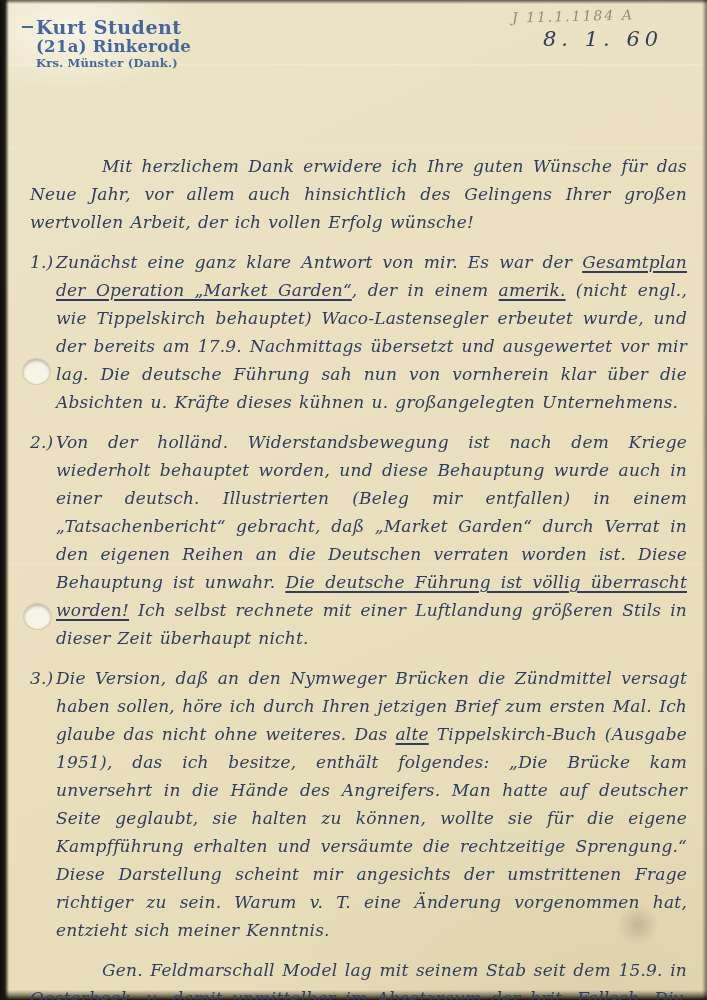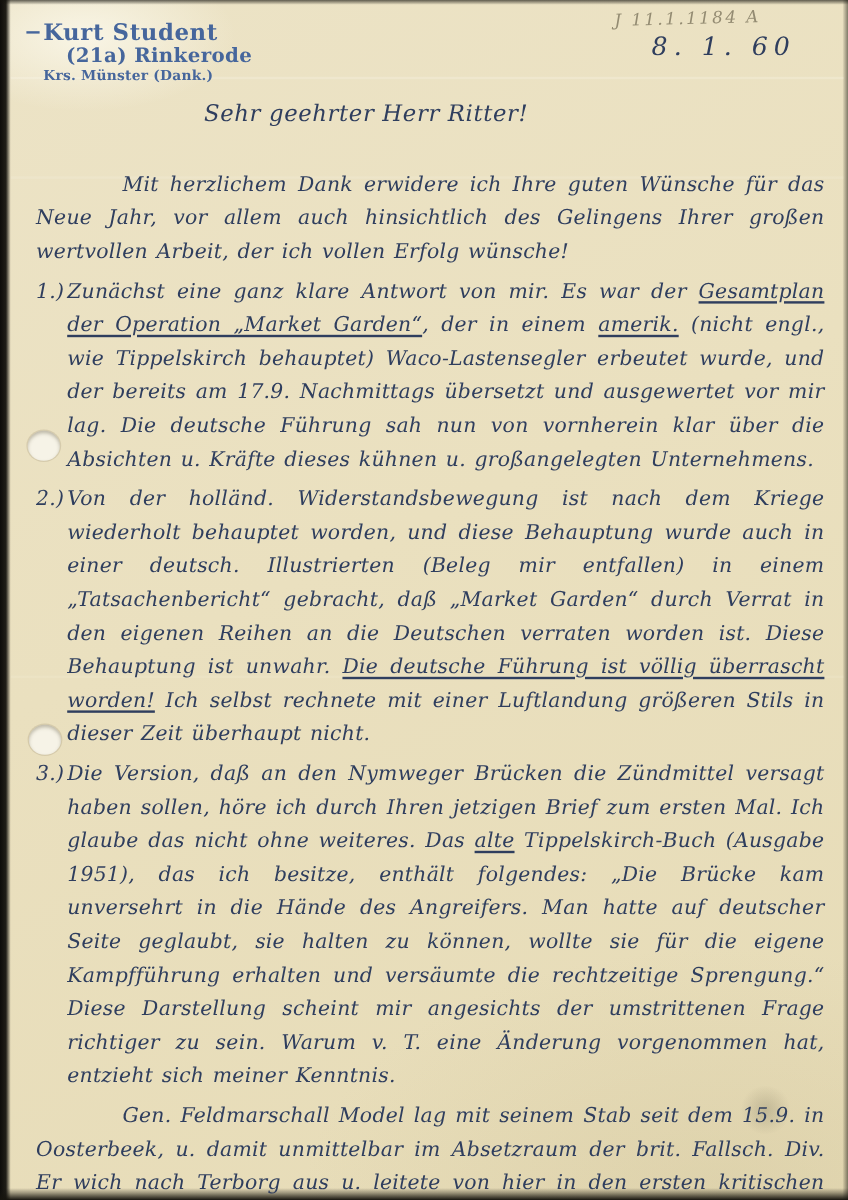--- a/index.html
+++ b/index.html
@@ -52,21 +52,21 @@
     background: #f6f3e7;
     box-shadow: inset 0 2px 3px rgba(90,80,55,0.35), 0 0 0 1px rgba(120,108,78,0.18);
   }
   
   .letterhead {
     position: absolute; top: 17px; left: 36px;
     color: #46669c;
     line-height: 1.12;
   }
   .letterhead .lh1 { font-size: 19px; font-weight: bold; letter-spacing: 0.5px; }
-  .letterhead .lh2 { font-size: 16.5px; font-weight: bold; letter-spacing: 0.3px; margin-left: 19px; }
+  .letterhead .lh2 { font-size: 16.5px; font-weight: bold; letter-spacing: 0.3px; }
   .letterhead .lh3 { font-size: 11.5px; font-weight: bold; letter-spacing: 0.2px; }
   .margin-dash {
     position: absolute; top: 26px; left: 22px;
     width: 11px; height: 2px; background: #46669c;
   }
   
   .archive-note {
     position: absolute; top: 8px; left: 512px;
     font-style: italic;
     font-size: 14px;
@@ -95,21 +95,21 @@
   }
   
   .letter-body {
     position: absolute; top: 140px; left: 30px; width: 657px;
     font-size: 17px;
     line-height: 28px;
     text-align: justify;
     word-spacing: 1.5px;
     letter-spacing: 0.2px;
   }
-  .para { margin: 0 0 5px 0; }
+  .para { margin: 12px 0 5px 0; }
   .para.indented { text-indent: 72px; }
   .para.numbered { position: relative; padding-left: 26px; }
   .para-number { position: absolute; left: 0; top: 0; }
   .u {
     text-decoration: underline;
     text-decoration-thickness: 1.5px;
     text-underline-offset: 3px;
   }
 </style>
 </head>
@@ -133,21 +133,20 @@
   <div class="letterhead">
     <div class="lh1">Kurt Student</div>
     <div class="lh2">(21a) Rinkerode</div>
     <div class="lh3">Krs. Münster (Dank.)</div>
   </div>
 
   <div class="archive-note">J 11.1.1184 A</div>
 
   <div class="date-line ink">8. 1. 60</div>
 
-  <div class="salutation ink">Sehr geehrter Herr Ritter!</div>
 
   <div class="letter-body ink">
       <div class="para indented"><span>Mit herzlichem Dank erwidere ich Ihre guten Wünsche für das Neue Jahr, vor allem auch hinsichtlich des Gelingens Ihrer großen wertvollen Arbeit, der ich vollen Erfolg wünsche!</span></div>
       <div class="para numbered"><span class="para-number">1.)</span><span>Zunächst eine ganz klare Antwort von mir. Es war der </span><span class="u">Gesamtplan der Operation „Market Garden“</span><span>, der in einem </span><span class="u">amerik.</span><span> (nicht engl., wie Tippelskirch behauptet) Waco-Lastensegler erbeutet wurde, und der bereits am 17.9. Nachmittags übersetzt und ausgewertet vor mir lag. Die deutsche Führung sah nun von vornherein klar über die Absichten u. Kräfte dieses kühnen u. großangelegten Unternehmens.</span></div>
       <div class="para numbered"><span class="para-number">2.)</span><span>Von der holländ. Widerstandsbewegung ist nach dem Kriege wiederholt behauptet worden, und diese Behauptung wurde auch in einer deutsch. Illustrierten (Beleg mir entfallen) in einem „Tatsachenbericht“ gebracht, daß „Market Garden“ durch Verrat in den eigenen Reihen an die Deutschen verraten worden ist. Diese Behauptung ist unwahr. </span><span class="u">Die deutsche Führung ist völlig überrascht worden!</span><span> Ich selbst rechnete mit einer Luftlandung größeren Stils in dieser Zeit überhaupt nicht.</span></div>
       <div class="para numbered"><span class="para-number">3.)</span><span>Die Version, daß an den Nymweger Brücken die Zündmittel versagt haben sollen, höre ich durch Ihren jetzigen Brief zum ersten Mal. Ich glaube das nicht ohne weiteres. Das </span><span class="u">alte</span><span> Tippelskirch-Buch (Ausgabe 1951), das ich besitze, enthält folgendes: „Die Brücke kam unversehrt in die Hände des Angreifers. Man hatte auf deutscher Seite geglaubt, sie halten zu können, wollte sie für die eigene Kampfführung erhalten und versäumte die rechtzeitige Sprengung.“ Diese Darstellung scheint mir angesichts der umstrittenen Frage richtiger zu sein. Warum v. T. eine Änderung vorgenommen hat, entzieht sich meiner Kenntnis.</span></div>
       <div class="para indented"><span>Gen. Feldmarschall Model lag mit seinem Stab seit dem 15.9. in Oosterbeek, u. damit unmittelbar im Absetzraum der brit. Fallsch. Div. Er wich nach Terborg aus u. leitete von hier in den ersten kritischen Tagen persönlich die Kämpfe bei Arnheim u. Nymegen. Er verbot ausdrücklich die Sprengung der sehr wichtigen Brücken an diesen beiden Stellen, in der Hoffnung, diese vor allem für den deutschen Nachschub schwer entbehrlichen Brücken halten oder zurückerobern zu können. Bei Arnheim behielt er recht, bei Nymegen dagegen nicht.</span></div>
     </div>
 
 </div>

